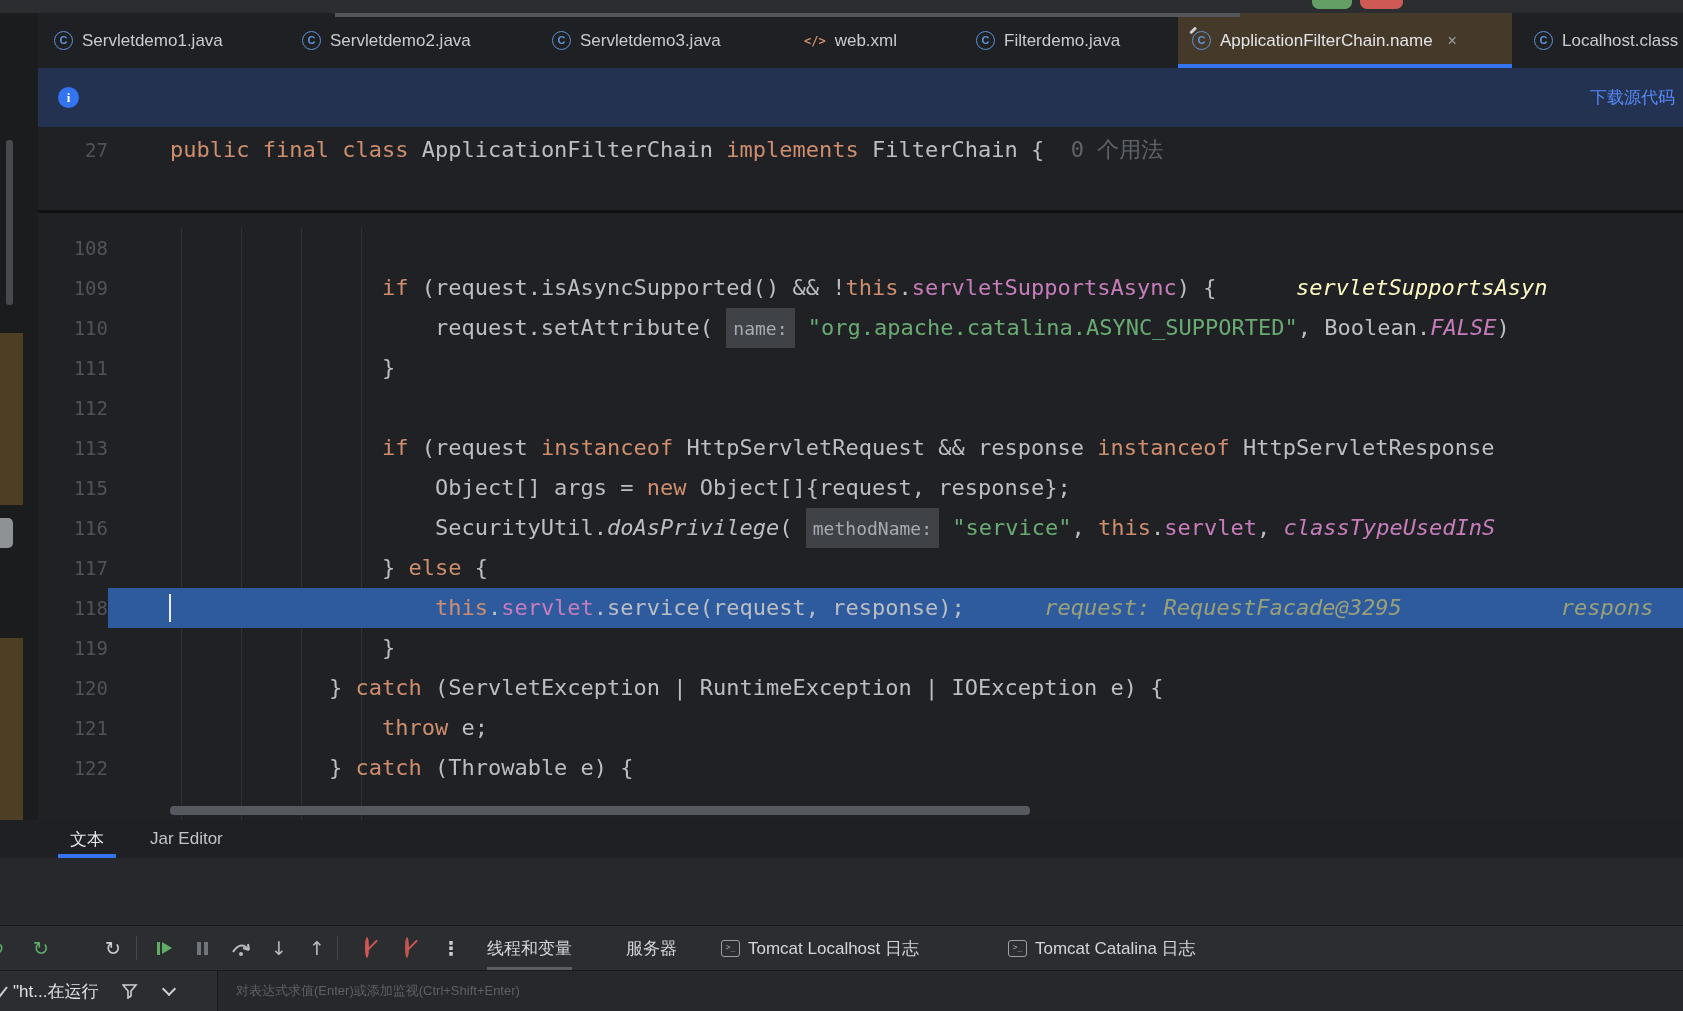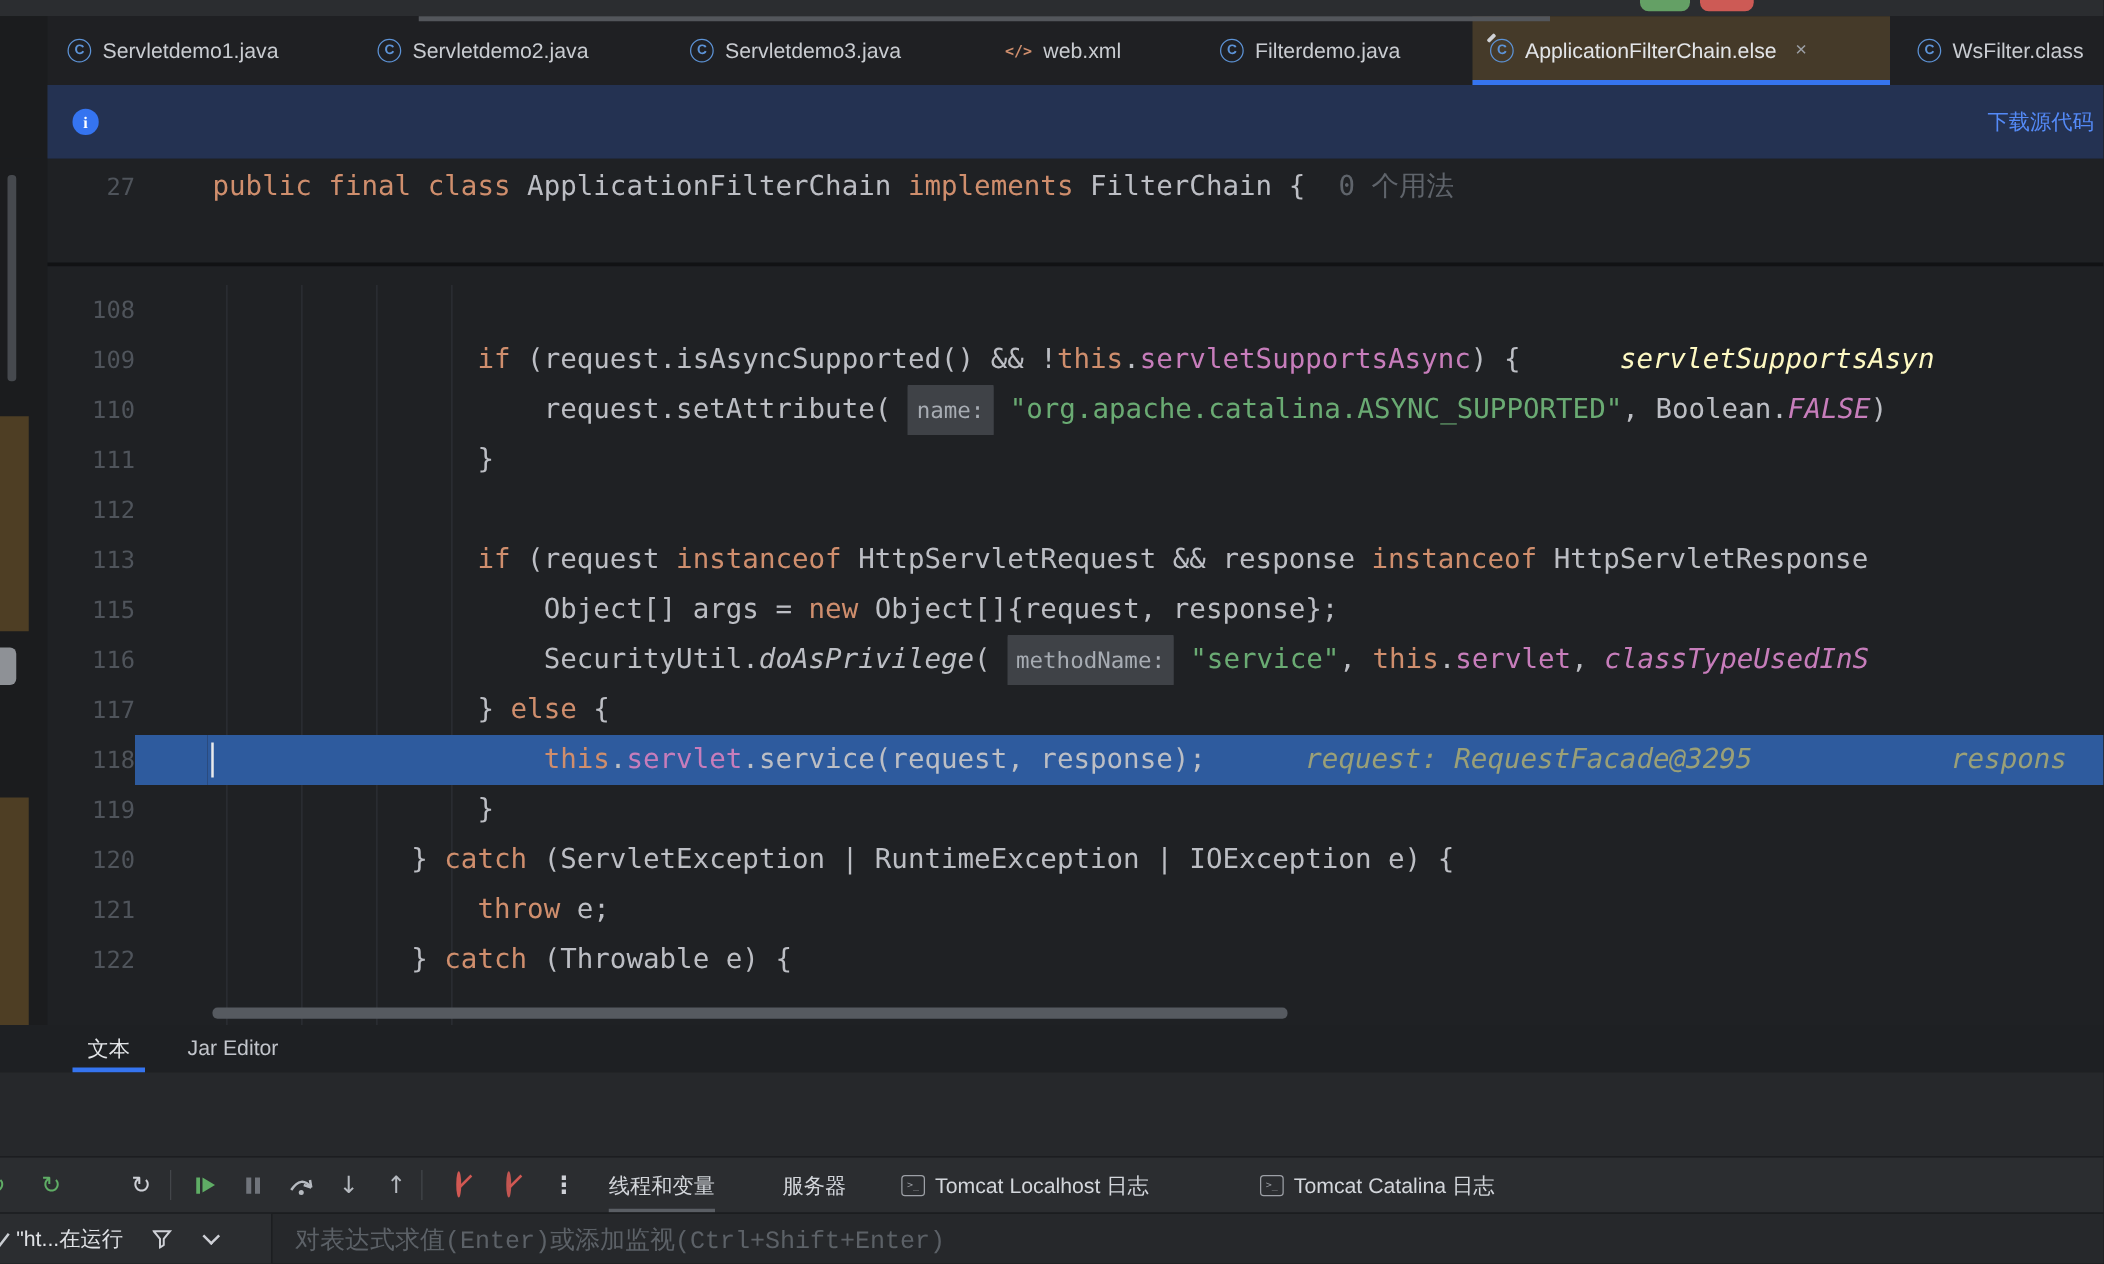--- a/index.html
+++ b/index.html
@@ -83,21 +83,21 @@
   .pause{display:flex;gap:3px;}
   .pause .bar{width:4px;height:13px;background:#70747b;}
   .part{overflow:hidden;width:13px;}
   .part span{margin-left:-10px;display:inline-block;}
   
   #watch-bar{left:0;top:970px;width:1683px;height:41px;background:#26282b;border-top:1px solid #191a1c;box-sizing:border-box;}
   #session-cell{position:absolute;left:0;top:0;width:218px;height:40px;background:#2b2d30;
                 border-right:1px solid #191a1c;display:flex;align-items:center;box-sizing:border-box;}
   #session-label{margin-left:4px;font-size:17px;color:#dfe1e5;}
   #watch-input{position:absolute;left:236px;top:0;height:40px;display:flex;align-items:center;
-               font-size:20px;color:#5c6167;font-family:Liberation Mono, monospace;}
+               font-size:13px;color:#5c6167;font-family:Liberation Sans, sans-serif;}
   .chev{width:8px;height:8px;border-right:2px solid #ced0d6;border-bottom:2px solid #ced0d6;
         transform:rotate(45deg);margin-left:26px;margin-top:-4px;}
   svg{display:block;}
 </style>
 </head>
 <body>
 
 <div id="app">
 
   <div id="top-strip" class="abs">
@@ -122,26 +122,26 @@
       <div class="etab" style="left: 790px; min-width: 144px;">
         <span class="xicon">&lt;/&gt;</span>
         <span>web.xml</span>
       </div>
       <div class="etab" style="left: 962px; min-width: 198px;">
         <span class="cicon">C</span>
         <span>Filterdemo.java</span>
       </div>
       <div class="etab active" style="left: 1178px; min-width: 334px;">
         <span class="cicon dec">C</span>
-        <span>ApplicationFilterChain.else</span>
+        <span>ApplicationFilterChain.name</span>
         <span class="closex">×</span>
       </div>
       <div class="etab" style="left: 1520px; min-width: 200px;">
         <span class="cicon">C</span>
-        <span>WsFilter.class</span>
+        <span>Localhost.class</span>
       </div>
     </div>
   <div id="tab-thumb" class="abs"></div>
 
   <div id="banner-lcol" class="abs"></div>
   <div id="banner" class="abs">
     <div class="info-ic">
         <span>i</span>
       </div>
     <div id="banner-link">下载源代码</div>

